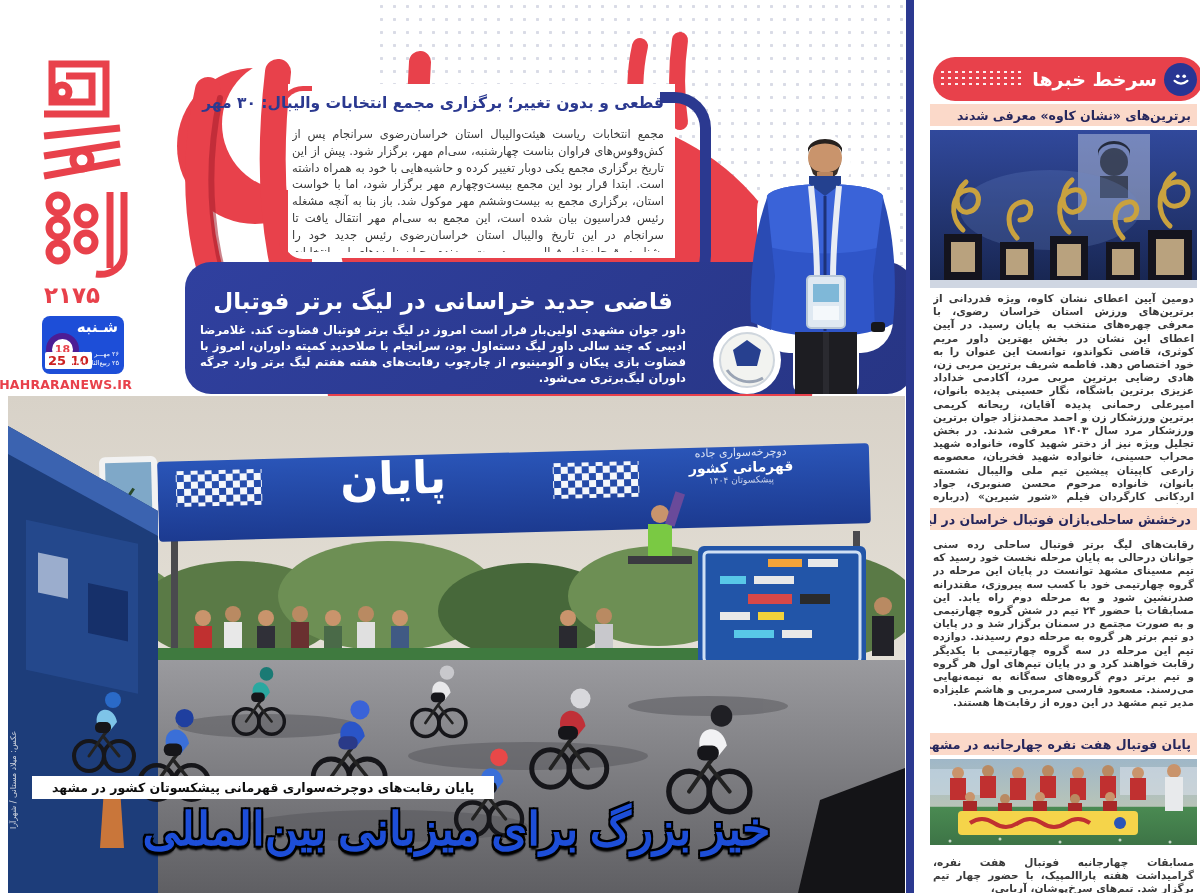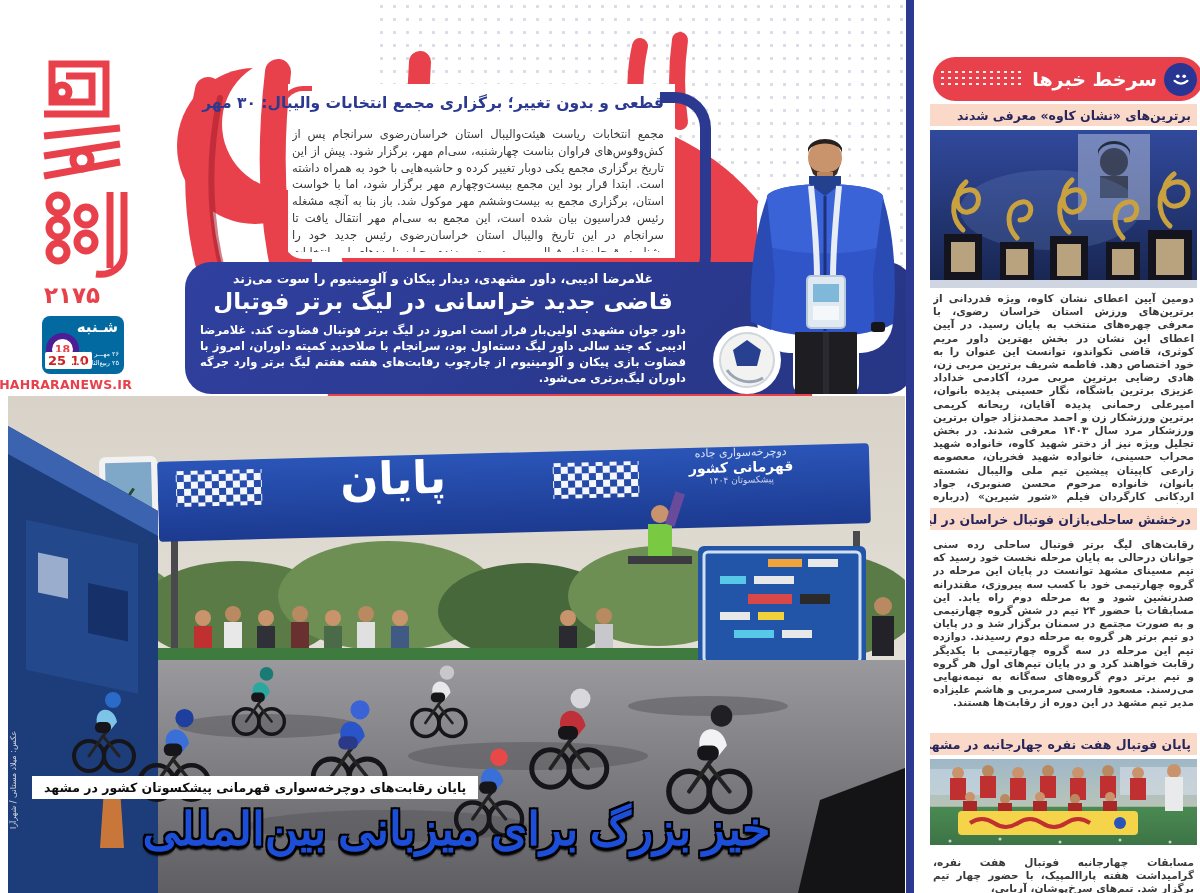--- a/index.html
+++ b/index.html
@@ -25,21 +25,21 @@
     background:linear-gradient(135deg,#30409f,#273584);} 
   .blue-kicker{left:198px;top:271px;width:490px;text-align:center;color:#fff;
     font-size:12.5px;font-weight:bold;white-space:nowrap;}
   .blue-headline{left:198px;top:288px;width:490px;text-align:center;color:#fff;
     font-size:23px;font-weight:bold;white-space:nowrap;}
   .blue-body{left:200px;top:322px;width:486px;height:66px;overflow:hidden;color:#fff;
     font-size:11.5px;font-weight:bold;line-height:16px;text-align:justify;}
   
   .issue-no{left:18px;top:282px;width:108px;text-align:center;color:#e8414b;
     font-size:23px;font-weight:bold;letter-spacing:7px;}
-  .date-box{left:42px;top:316px;width:82px;height:58px;background:#0369a1;border-radius:8px;
+  .date-box{left:42px;top:316px;width:82px;height:58px;background:#1d4ed8;border-radius:8px;
     color:#fff;overflow:hidden;}
   .date-day{position:absolute;right:6px;top:2px;font-size:15px;font-weight:bold;}
   .pages-circle{position:absolute;left:4px;top:17px;width:21px;height:21px;background:#fff;
     border:6px solid #4c1d95;border-radius:50%;color:#e8414b;font-size:11px;font-weight:bold;
     display:flex;align-items:center;justify-content:center;}
   .weather-chip{position:absolute;left:3px;bottom:5px;background:#fff;color:#c22;
     font-size:13px;font-weight:bold;padding:1px 3px;border-radius:2px;direction:ltr;text-align:right;}
   .date-lines{position:absolute;right:5px;bottom:6px;text-align:right;font-size:6.5px;line-height:9px;margin-left:24px;}
   .site-url{left:14px;top:377px;width:118px;text-align:center;color:#e8414b;
     font-size:12.5px;font-weight:bold;letter-spacing:0.2px;}
@@ -47,21 +47,21 @@
   .photo-wrap{left:8px;top:396px;width:897px;height:497px;overflow:hidden;background:#cfcac2;}
   .finish-text{left:235px;top:56px;width:300px;text-align:center;color:#fff;font-weight:bold;
     font-size:45px;transform:rotate(-1.5deg);letter-spacing:2px;}
   .checker{height:36px;width:86px;opacity:.95;transform:rotate(-1.5deg);
     background:repeating-conic-gradient(#fff 0% 25%, transparent 0% 50%) 50%/14px 14px;}
   .banner-sub{left:628px;top:50px;width:210px;text-align:center;color:#fff;transform:rotate(-1.5deg);}
   .banner-sub .l1{font-size:11px;opacity:.85;}
   .banner-sub .l2{font-size:14px;font-weight:bold;}
   .banner-sub .l3{font-size:9px;opacity:.75;}
   .photo-kicker{left:24px;top:380px;background:#fff;color:#0d0d0d;font-size:12.5px;
-    font-weight:bold;padding:4px 12px;white-space:nowrap;}
+    font-weight:bold;padding:4px 20px;white-space:nowrap;}
   .photo-headline{left:0;top:406px;width:100%;text-align:center;color:#1d4ed8;
     font-size:46px;font-weight:bold;white-space:nowrap;
     text-shadow:-2px -2px 0 #000,2px -2px 0 #000,-2px 2px 0 #000,2px 2px 0 #000,0 4px 2px #000;font-family:Liberation Serif, serif;}
   .photo-credit{left:1px;top:335px;height:155px;color:#f0f0f0;font-size:8px;opacity:.85;
     writing-mode:vertical-rl;transform:rotate(180deg);white-space:nowrap;}
   
   .divider{left:906px;top:0;width:8px;height:893px;background:#2b3990;}
   .sidebar{left:930px;top:0;width:267px;height:893px;}
   .sb-banner{position:absolute;left:3px;top:57px;width:258px;height:44px;background:#e8414b;
     border-radius:22px;display:flex;align-items:center;padding:0 6px;gap:7px;}
@@ -138,21 +138,20 @@
 
   <div class="abs site-url">SHAHRARANEWS.IR</div>
 
   <div class="abs top-card"></div>
   <div class="abs red-bracket"></div>
   <div class="abs navy-bracket"></div>
   <div class="abs top-headline">قطعی و بدون تغییر؛ برگزاری مجمع انتخابات والیبال: ۳۰ مهر</div>
   <div class="abs top-body">مجمع انتخابات ریاست هیئت‌والیبال استان خراسان‌رضوی سرانجام پس از کش‌وقوس‌های فراوان بناست چهارشنبه، سی‌ام مهر، برگزار شود. پیش از این تاریخ برگزاری مجمع یکی دوبار تغییر کرده و حاشیه‌هایی با خود به همراه داشته است. ابتدا قرار بود این مجمع بیست‌وچهارم مهر برگزار شود، اما با خواست استان، برگزاری مجمع به بیست‌وششم مهر موکول شد. باز بنا به آنچه مشغله رئیس فدراسیون بیان شده است، این مجمع به سی‌ام مهر انتقال یافت تا سرانجام در این تاریخ والیبال استان خراسان‌رضوی رئیس جدید خود را بشناسد. قوچان‌نژاد، فعال، میهن‌دوست و زنده‌روحیان نامزدهای این انتخابات هستند.</div>
 
   <div class="abs blue-box"></div>
-  <div class="abs blue-kicker">غلامرضا ادیبی، داور مشهدی، دیدار پیکان و آلومینیوم را سوت می‌زند</div>
   <div class="abs blue-headline">قاضی جدید خراسانی در لیگ برتر فوتبال</div>
   <div class="abs blue-body">داور جوان مشهدی اولین‌بار قرار است امروز در لیگ برتر فوتبال قضاوت کند. غلامرضا ادیبی که چند سالی داور لیگ دسته‌اول بود، سرانجام با صلاحدید کمیته داوران، امروز با قضاوت بازی پیکان و آلومینیوم از چارچوب رقابت‌های هفته هفتم لیگ برتر وارد جرگه داوران لیگ‌برتری می‌شود.</div>
 
   <svg class="abs" style="left:705px;top:126px;" width="210" height="270" viewBox="0 0 210 270">
     <g fill="#ffffff">
       <ellipse cx="120" cy="38" rx="26" ry="30"></ellipse>
       <rect x="52" y="52" width="136" height="175" rx="32"></rect>
       <rect x="88" y="200" width="66" height="68" rx="10"></rect>
       <circle cx="42" cy="234" r="34"></circle>
     </g>

